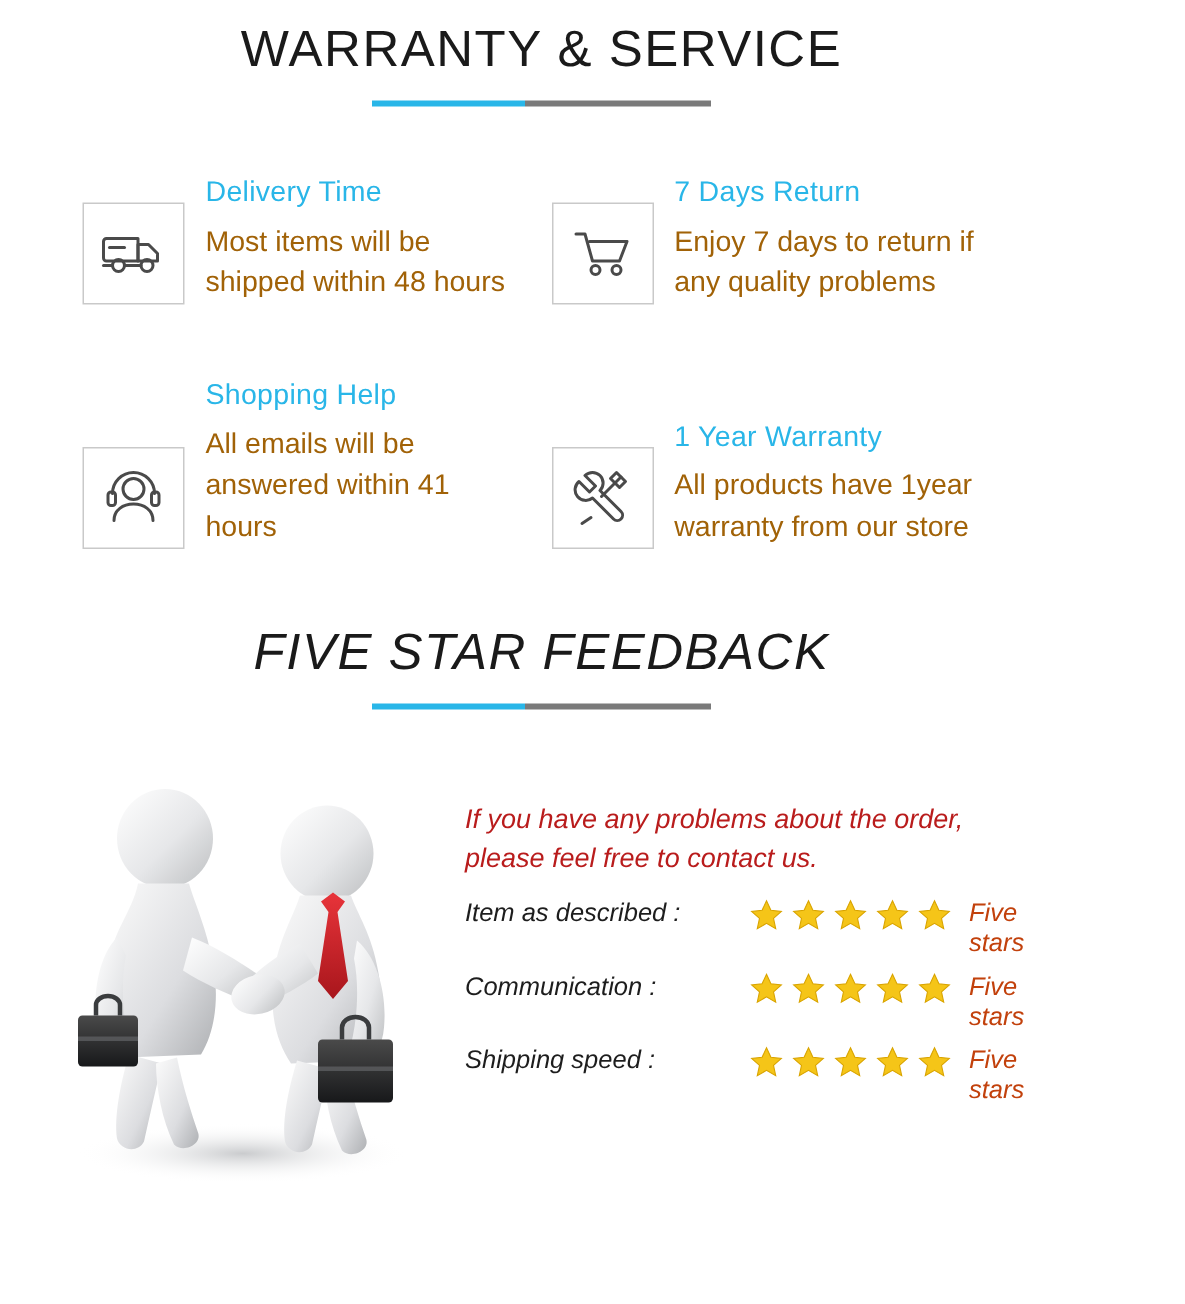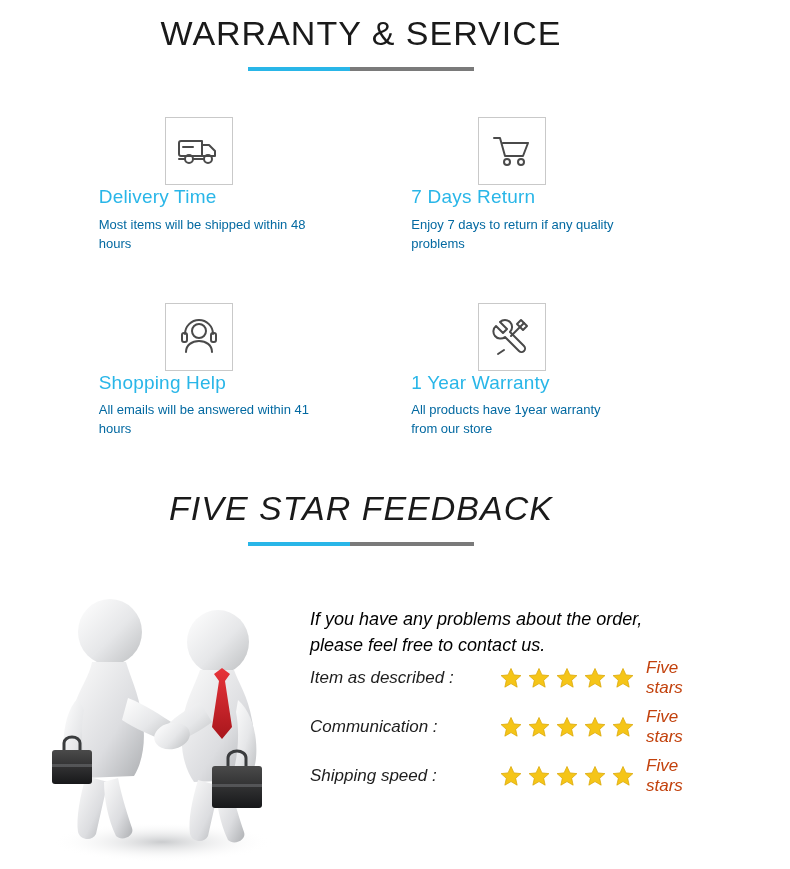--- a/index.html
+++ b/index.html
@@ -44,22 +44,21 @@
   .grid {
     margin: 46px 0 0 0;
     padding: 0 52px 0 55px;
     display: grid;
     grid-template-columns: 1fr 1fr;
     grid-row-gap: 49px;
     grid-column-gap: 10px;
   }
   .feature {
     display: flex;
-    align-items: center;
-    flex-direction: column;
+    align-items: flex-end;
   }
   .feature-icon {
     width: 68px;
     height: 68px;
     border: 1px solid #c9c9c9;
     box-sizing: border-box;
     flex: 0 0 68px;
     display: flex;
     align-items: center;
     justify-content: center;
@@ -70,22 +69,22 @@
   }
   .feature-title {
     color: #29b6e8;
     font-size: 19px;
     font-weight: 400;
     line-height: 1.1;
     margin-bottom: 8px;
     letter-spacing: 0.2px;
   }
   .feature-desc {
-    color: #0369a1;
-    font-size: 13px;
+    color: #a16207;
+    font-size: 19px;
     line-height: 1.45;
     max-width: 215px;
   }
 
   
   .feedback-wrap {
     margin-top: 36px;
     position: relative;
     font-style: italic;
   }
@@ -100,25 +99,25 @@
     height: 300px;
     position: relative;
   }
   .fb-text {
     padding-top: 36px;
     flex: 1 1 auto;
   }
   .fb-lead {
     font-size: 18px;
     line-height: 1.45;
-    color: #000000;
+    color: #b91c1c;
+    margin-bottom: 14px;
   }
   .rating-row {
     display: flex;
-    align-items: center;
     margin-bottom: 9px;
   }
   .rating-label {
     font-size: 17px;
     color: #1d1d1d;
     width: 190px;
     flex: 0 0 190px;
   }
   .stars {
     display: flex;

